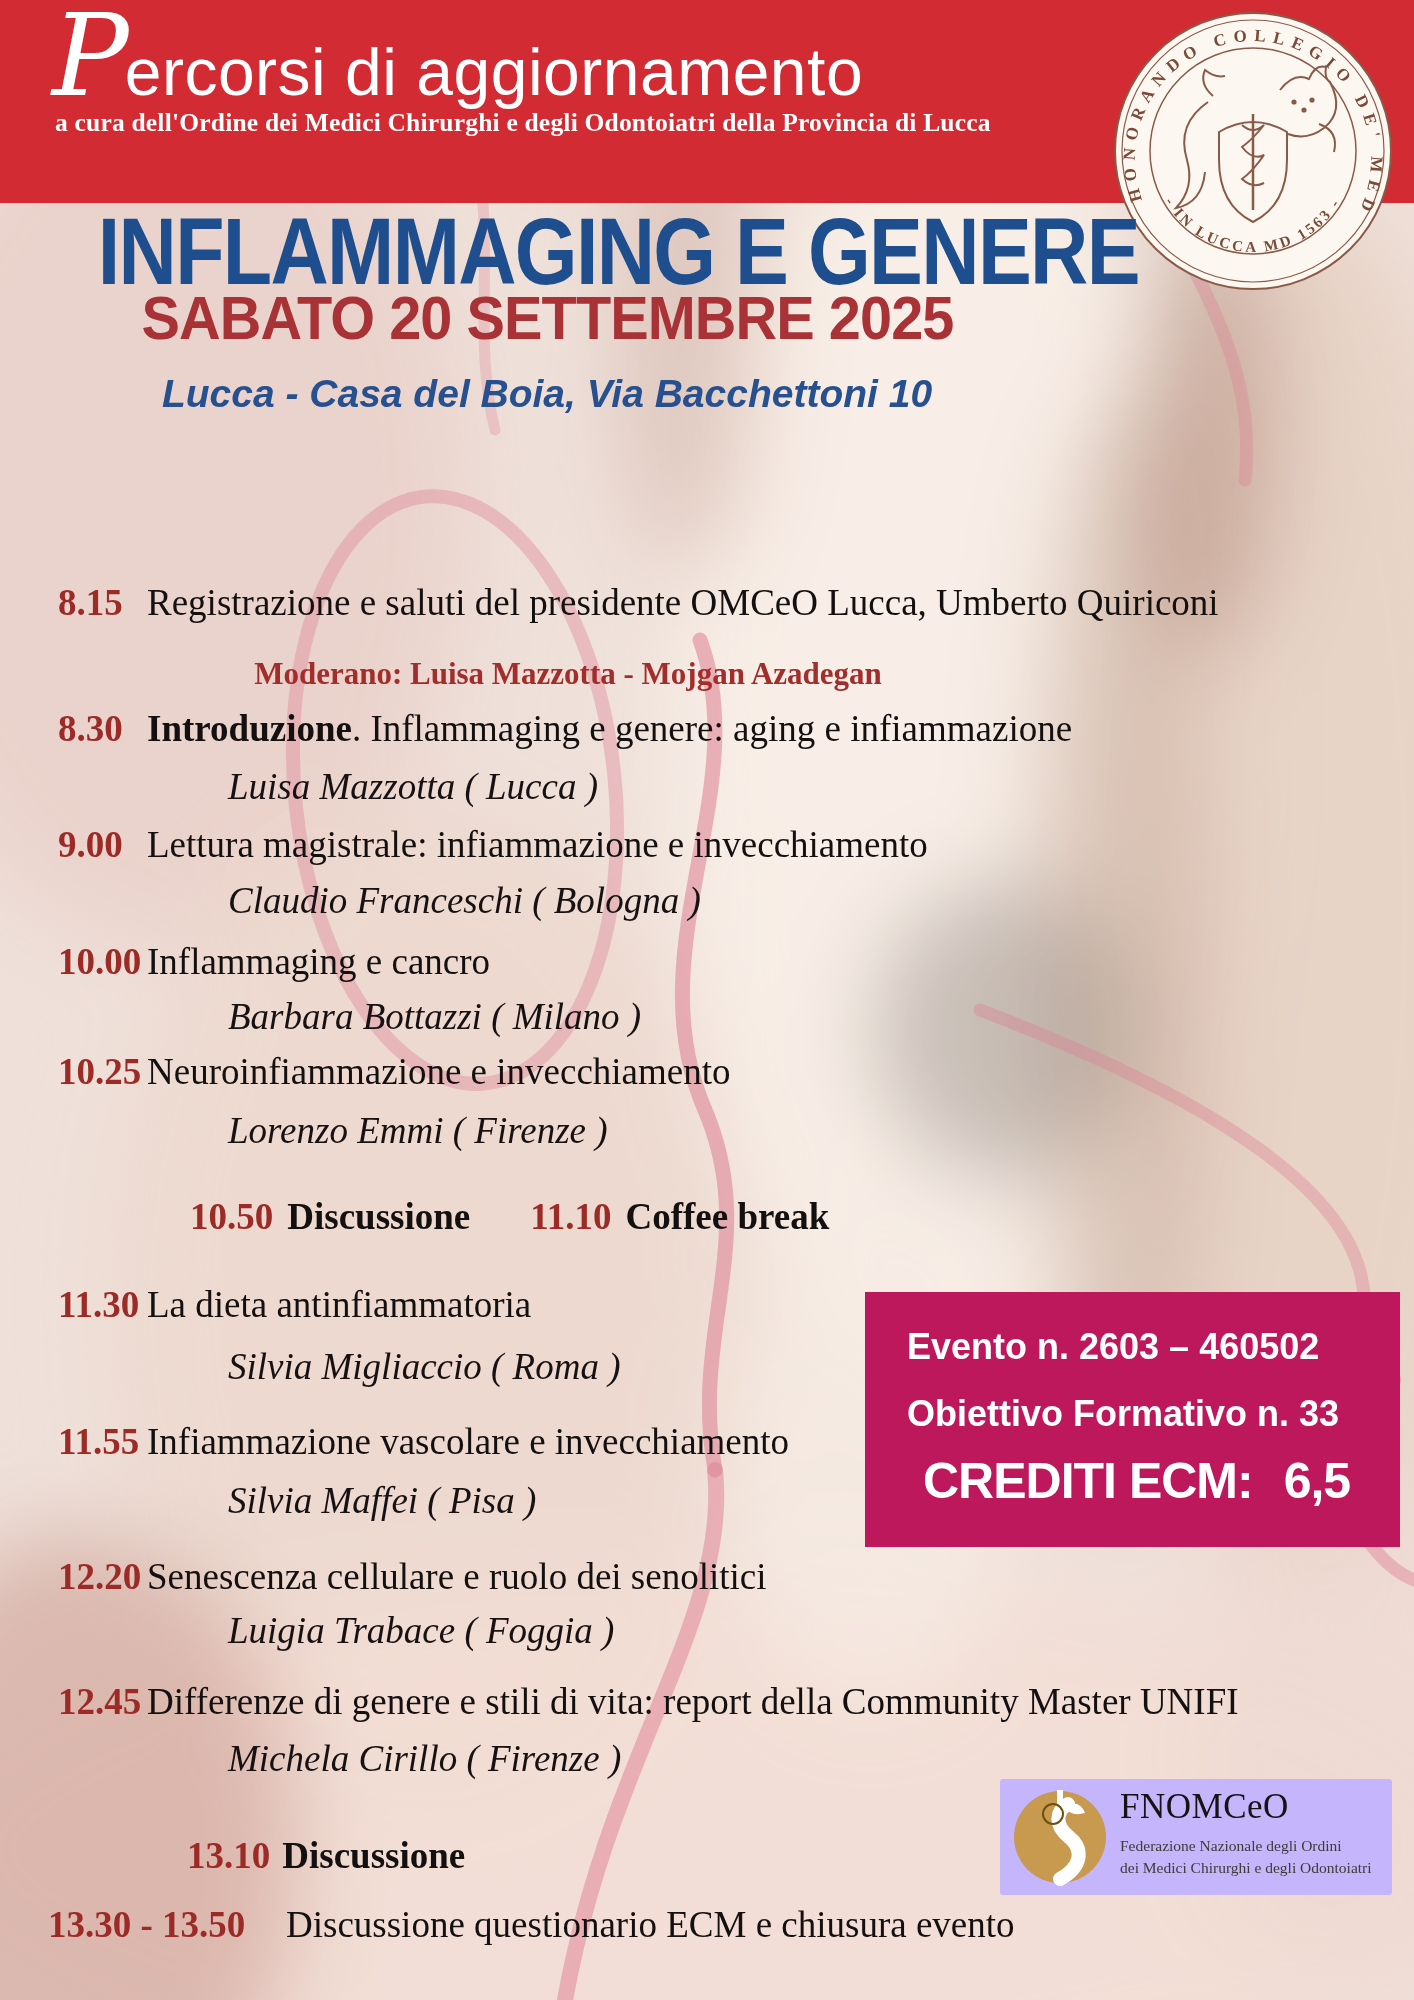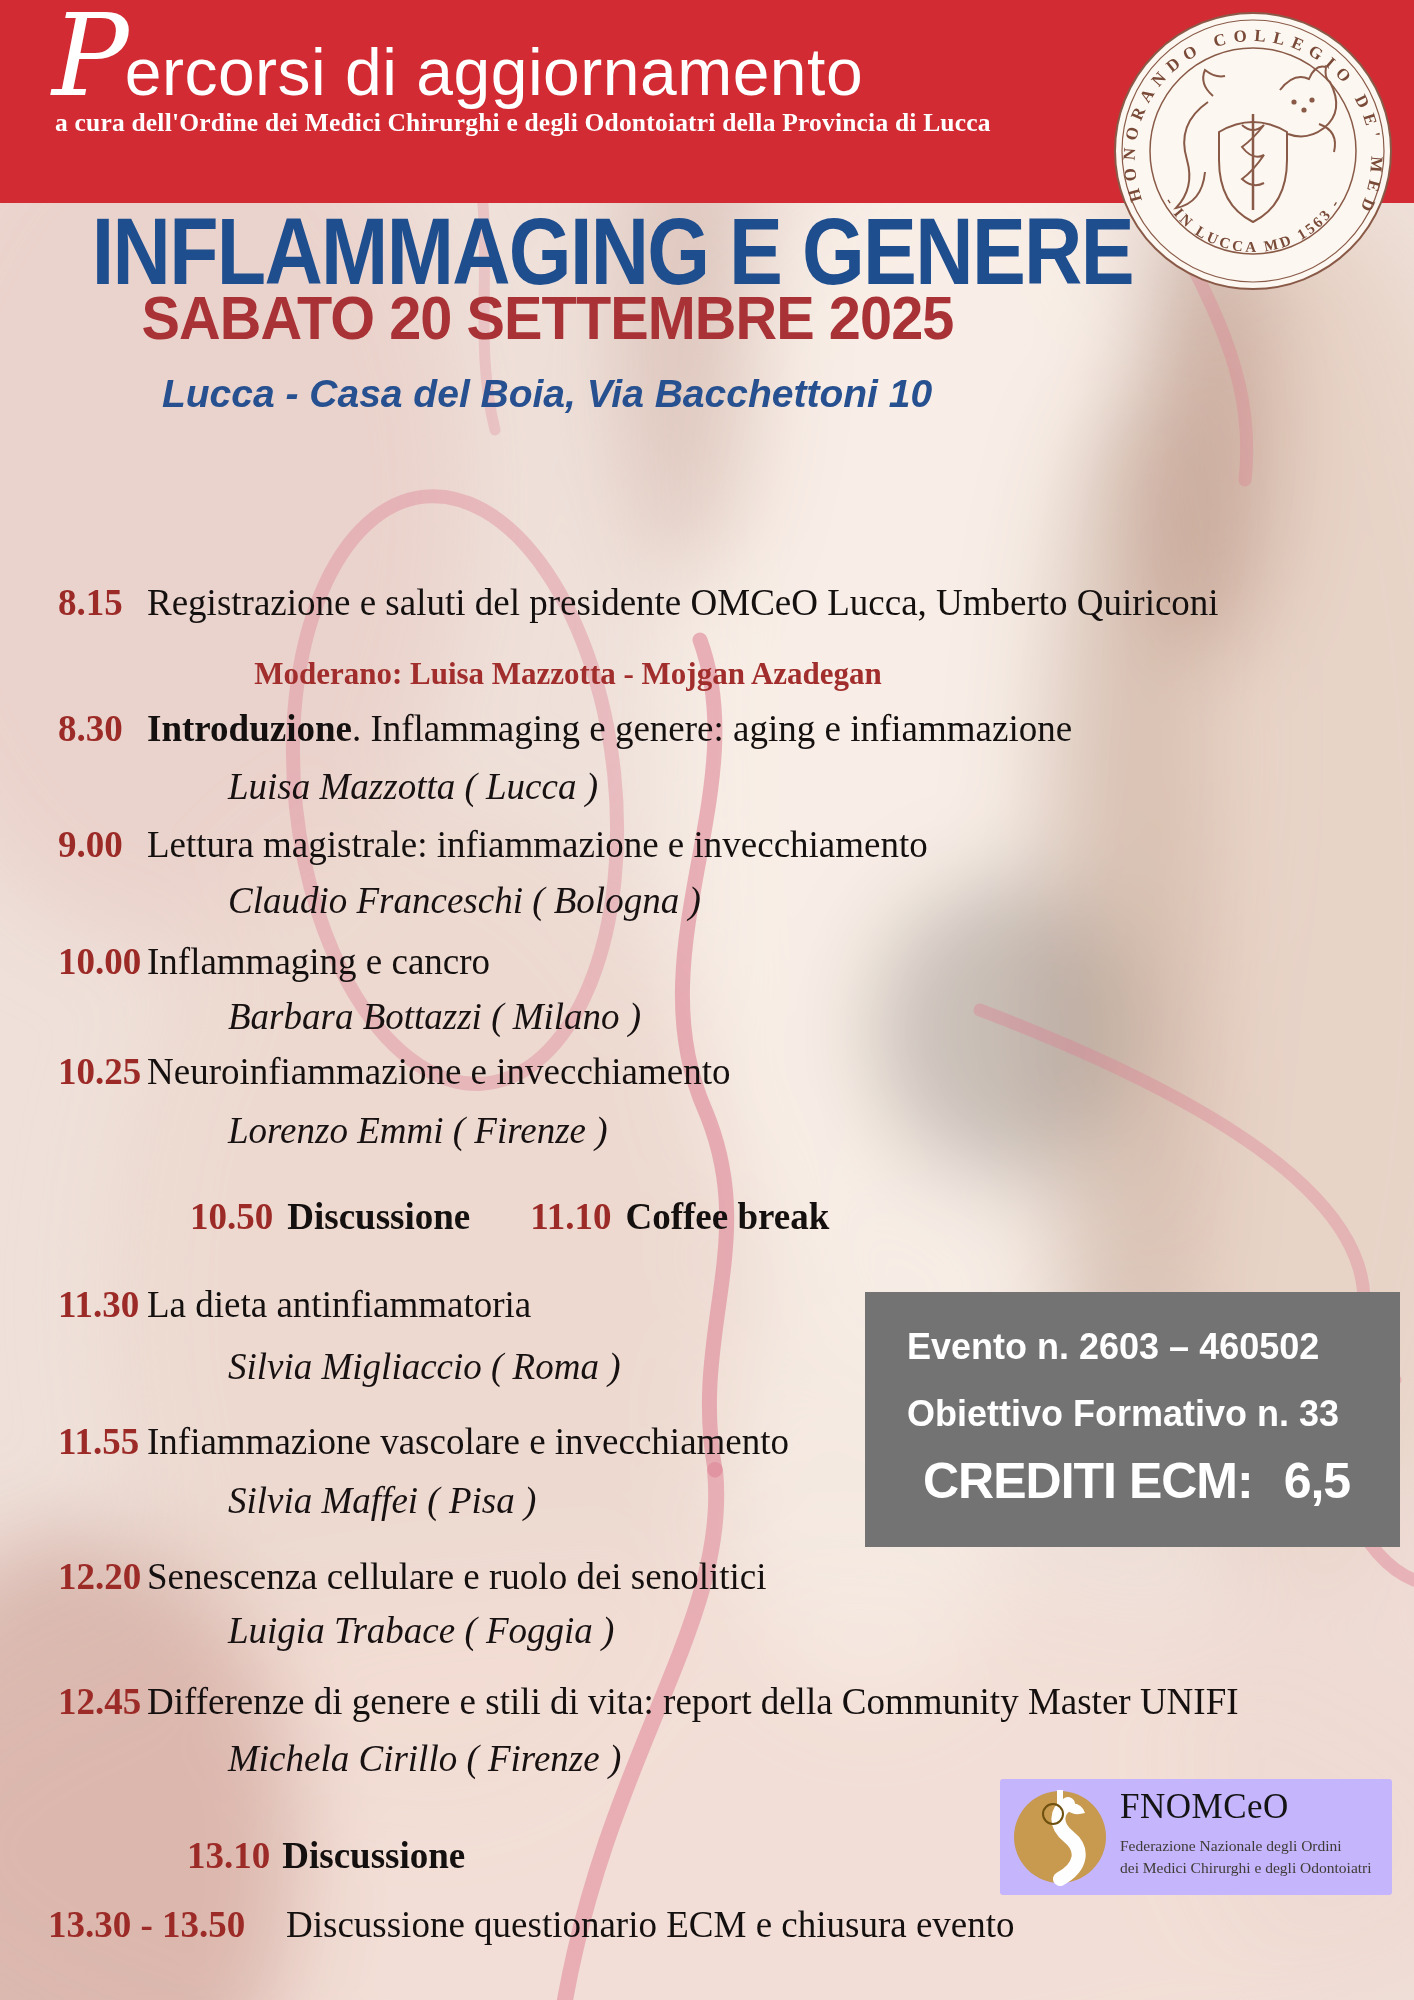--- a/index.html
+++ b/index.html
@@ -16,21 +16,21 @@
   .brand-rest{font-family:"Liberation Sans",sans-serif;font-size:66px;letter-spacing:.5px;}
   .banner-sub{position:absolute;left:55px;top:108px;color:#fff;font-weight:700;
     font-size:25.5px;letter-spacing:.2px;white-space:nowrap;}
 
   
   .seal{position:absolute;left:1112px;top:10px;width:282px;height:282px;}
   .seal text{font-family:"Liberation Serif",serif;font-weight:700;fill:#7a4a38;}
 
   
   .title{position:absolute;left:0;top:204px;width:1094px;margin:0;text-align:center;
-    color:#1f4e8f;font-family:"Liberation Sans",sans-serif;font-weight:800;font-size:95px;line-height:1;white-space:nowrap;}
+    color:#1f4e8f;font-family:"Liberation Sans",sans-serif;font-weight:800;font-size:95px;line-height:1;white-space:nowrap;padding-left:6px;}
   .title .squeeze{display:inline-block;transform:scaleX(.85);transform-origin:center;letter-spacing:-2px;}
   .date{position:absolute;left:0;top:287px;width:1094px;text-align:center;
     color:#a93236;font-family:"Liberation Sans",sans-serif;font-weight:800;font-size:62px;line-height:1;white-space:nowrap;}
   .date .squeeze{display:inline-block;transform:scaleX(.93);letter-spacing:-1px;}
   .venue{position:absolute;left:0;top:372px;width:1094px;text-align:center;
     color:#26508f;font-family:"Liberation Sans",sans-serif;font-style:italic;font-weight:700;font-size:39px;white-space:nowrap;}
 
   
   .row{position:absolute;left:58px;font-size:37px;line-height:1.1;color:#14100f;white-space:nowrap;}
   .row .time{font-weight:700;color:#9c2b28;}
@@ -43,21 +43,21 @@
   .pair-row .time{font-weight:700;color:#9c2b28;}
   .pair-row .lbl{font-weight:700;margin-left:14px;}
   .pair-row .t2{margin-left:60px;}
   .disc-row{position:absolute;left:187px;top:1834px;font-size:37px;white-space:nowrap;color:#14100f;}
   .disc-row .time{font-weight:700;color:#9c2b28;}
   .disc-row .lbl{font-weight:700;margin-left:12px;}
   .row-final{left:48px;}
   .row-final .txt{left:238px;}
 
   
-  .ecm{position:absolute;left:865px;top:1292px;width:535px;height:255px;background:#737373;
+  .ecm{position:absolute;left:865px;top:1292px;width:535px;height:255px;background:#be185d;
     color:#fff;font-family:"Liberation Sans",sans-serif;font-weight:700;}
   .ecm-l1{position:absolute;left:42px;top:34px;font-size:36px;white-space:nowrap;}
   .ecm-l2{position:absolute;left:42px;top:101px;font-size:36px;white-space:nowrap;}
   .ecm-l3{position:absolute;left:58px;top:160px;font-size:50px;letter-spacing:-1px;white-space:nowrap;}
   .ecm-l3 .val{margin-left:31px;}
 
   
   .fno{position:absolute;left:1000px;top:1779px;width:392px;height:116px;background:#c4b5fd;border-radius:3px;}
   .fno-logo{position:absolute;left:10px;top:8px;width:100px;height:100px;}
   .fno-name{position:absolute;left:120px;top:8px;font-size:35px;color:#141414;letter-spacing:.5px;}

